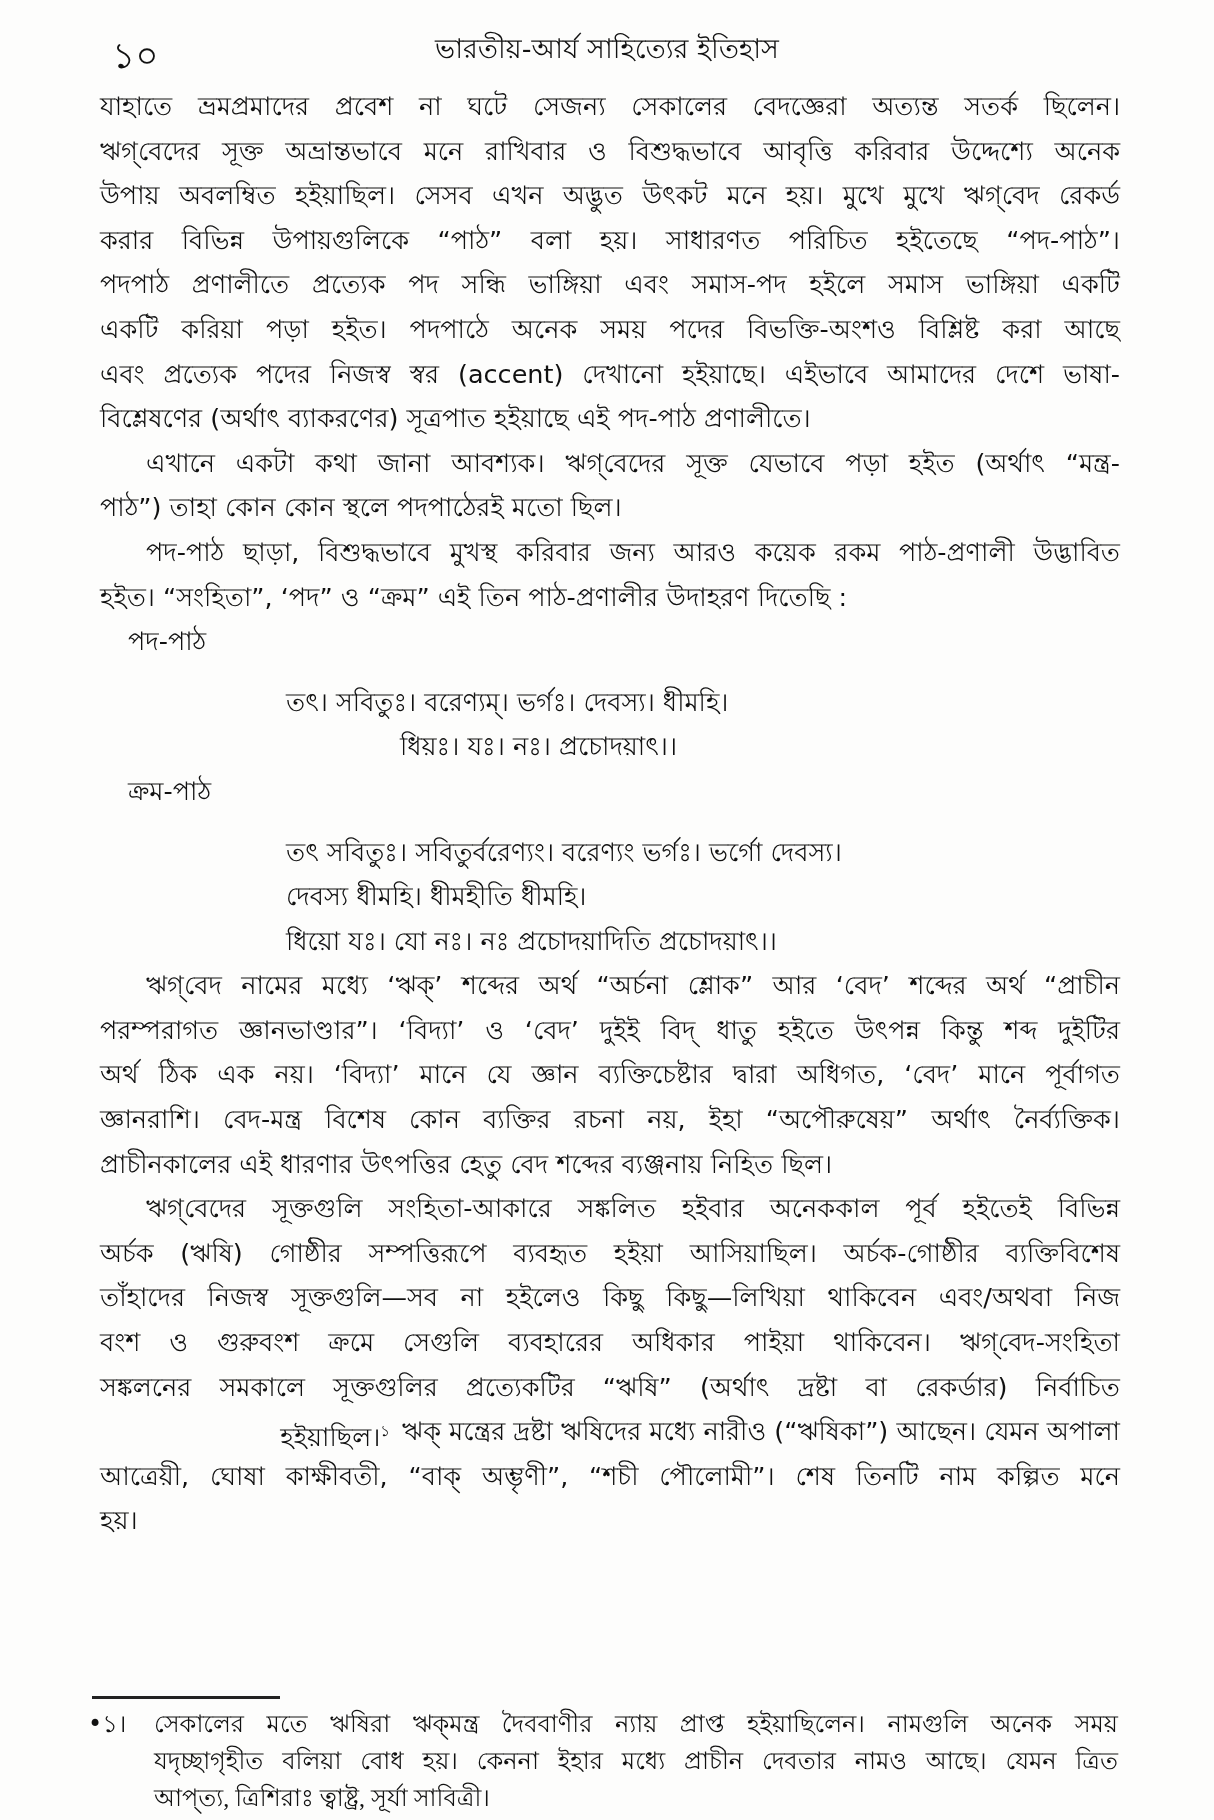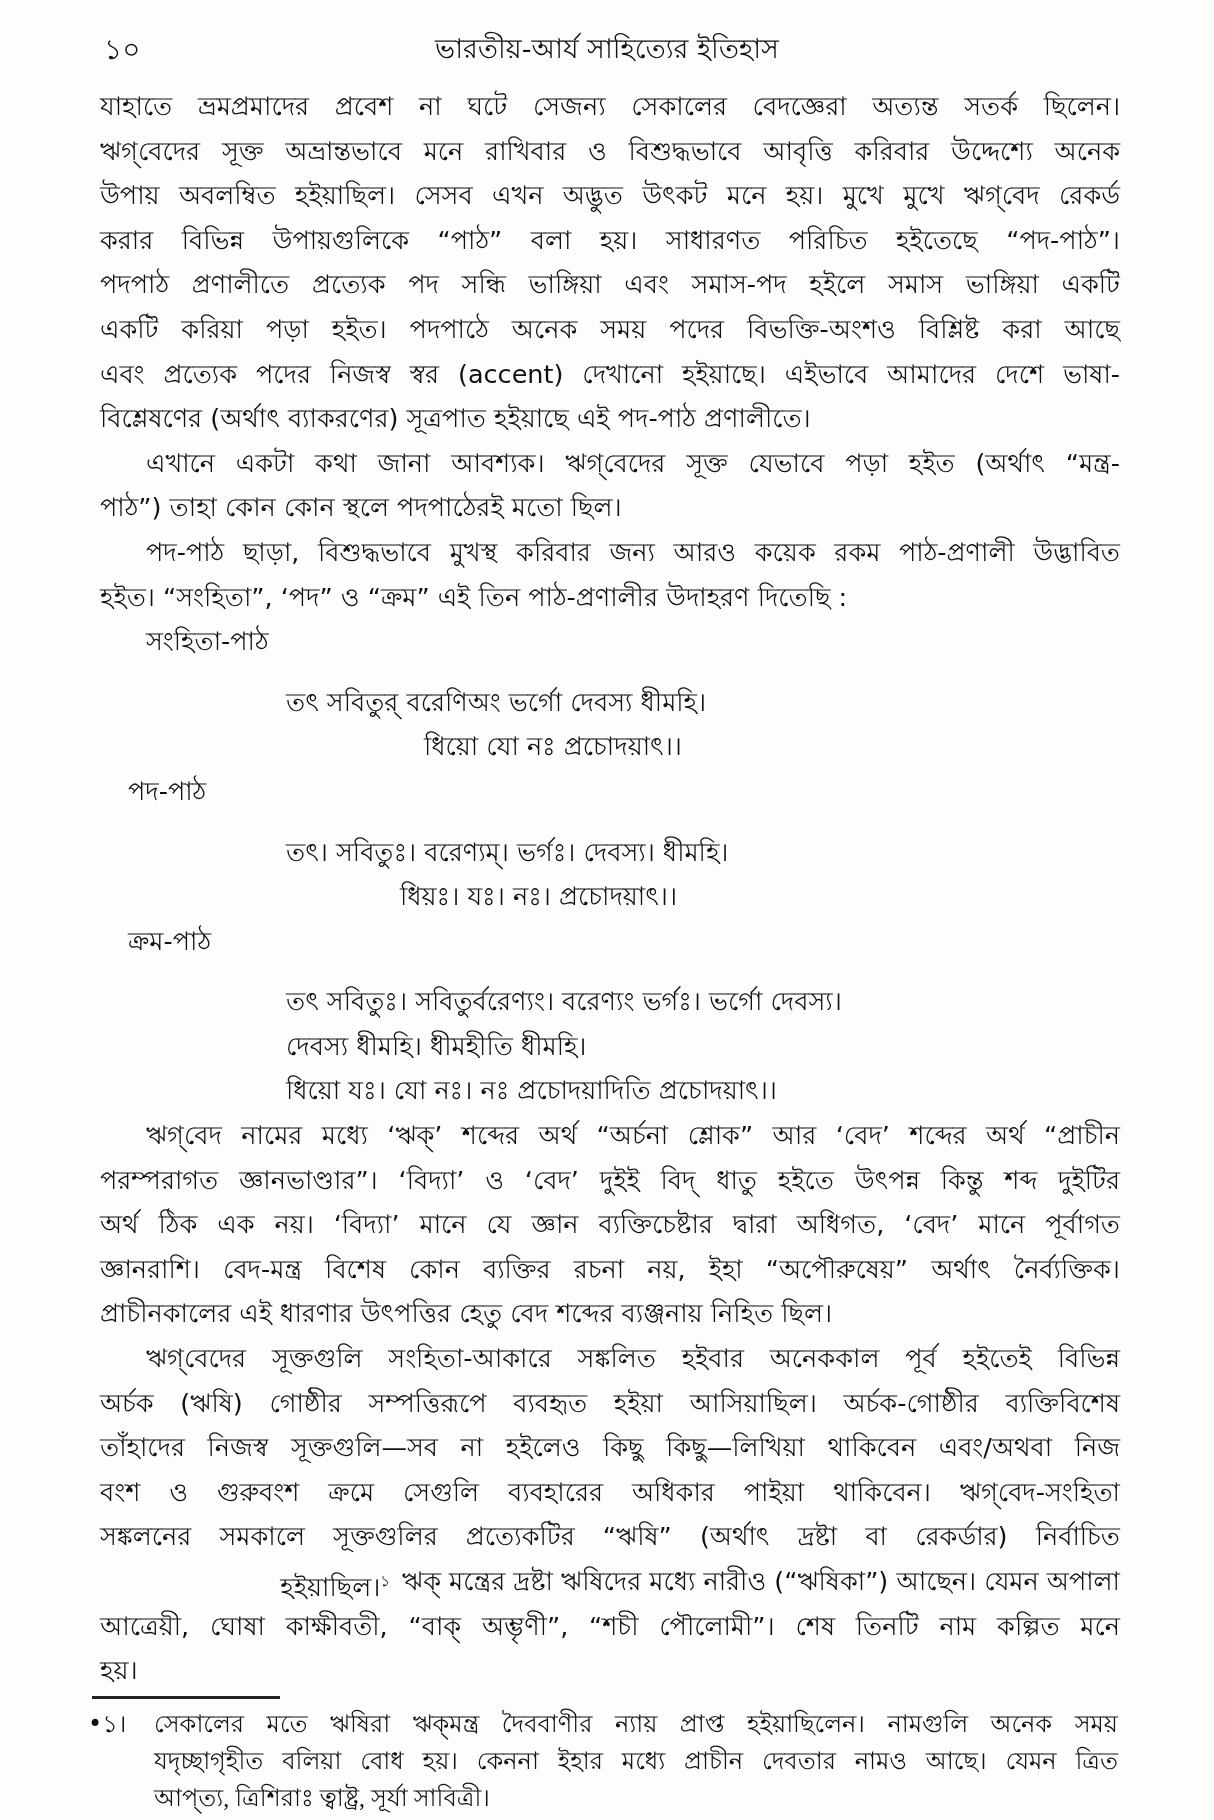--- a/index.html
+++ b/index.html
@@ -3,21 +3,21 @@
 <meta charset="utf-8">
 <style>
   html, body { margin: 0; padding: 0; background: #ffffff; }
   body {
     width: 1214px; height: 1820px; overflow: hidden;
     font-family: "DejaVu Sans", "Liberation Sans", sans-serif;
     color: #111111;
   }
   .page { position: relative; width: 1214px; height: 1820px; background: #fdfdfc; }
   .header { position: absolute; top: 28px; left: 100px; right: 100px; height: 50px; }
-  .page-num { position: absolute; left: 4px; top: 0; font-size: 28px; }
+  .page-num { position: absolute; left: 12px; top: 0; font-size: 36px; }
   .running-title { position: absolute; left: 0; right: 0; top: 0; text-align: center; font-size: 27px; }
   .body { position: absolute; top: 84px; left: 100px; width: 1020px; }
   .line {
     font-size: 25.5px; line-height: 44.6px; height: 44.6px;
     white-space: nowrap; text-align: justify; text-align-last: justify; overflow: visible;
   }
   .line.last { text-align-last: left; }
   .indent { padding-left: 46px; }
   .verse-label { font-size: 25.5px; line-height: 44.6px; height: 44.6px; padding-left: 46px; white-space: nowrap; }
   .verse-label.nl { padding-left: 28px; }
@@ -59,26 +59,20 @@
     <div>
       <div class="line indent">এখানে একটা কথা জানা আবশ্যক। ঋগ্‌বেদের সূক্ত যেভাবে পড়া হইত (অর্থাৎ “মন্ত্র-</div>
       <div class="line last">পাঠ”) তাহা কোন কোন স্থলে পদপাঠেরই মতো ছিল।</div>
     </div>
 
     <div>
       <div class="line indent">পদ-পাঠ ছাড়া, বিশুদ্ধভাবে মুখস্থ করিবার জন্য আরও কয়েক রকম পাঠ-প্রণালী উদ্ভাবিত</div>
       <div class="line last">হইত। “সংহিতা”, ‘পদ” ও “ক্রম” এই তিন পাঠ-প্রণালীর উদাহরণ দিতেছি :</div>
     </div>
 
-    <div>
-      <div class="verse-label">সংহিতা-পাঠ</div>
-      <div class="gap"></div>
-      <div class="verse v1">তৎ সবিতুর্ বরেণিঅং        ভর্গো দেবস্য ধীমহি।</div>
-      <div class="verse v2">ধিয়ো যো নঃ প্রচোদয়াৎ।।</div>
-    </div>
 
     <div>
       <div class="verse-label nl">পদ-পাঠ</div>
       <div class="gap"></div>
       <div class="verse v1">তৎ। সবিতুঃ। বরেণ্যম্। ভর্গঃ। দেবস্য। ধীমহি।</div>
       <div class="verse v2" style="padding-left:300px">ধিয়ঃ। যঃ। নঃ। প্রচোদয়াৎ।।</div>
     </div>
 
     <div>
       <div class="verse-label nl">ক্রম-পাঠ</div>

